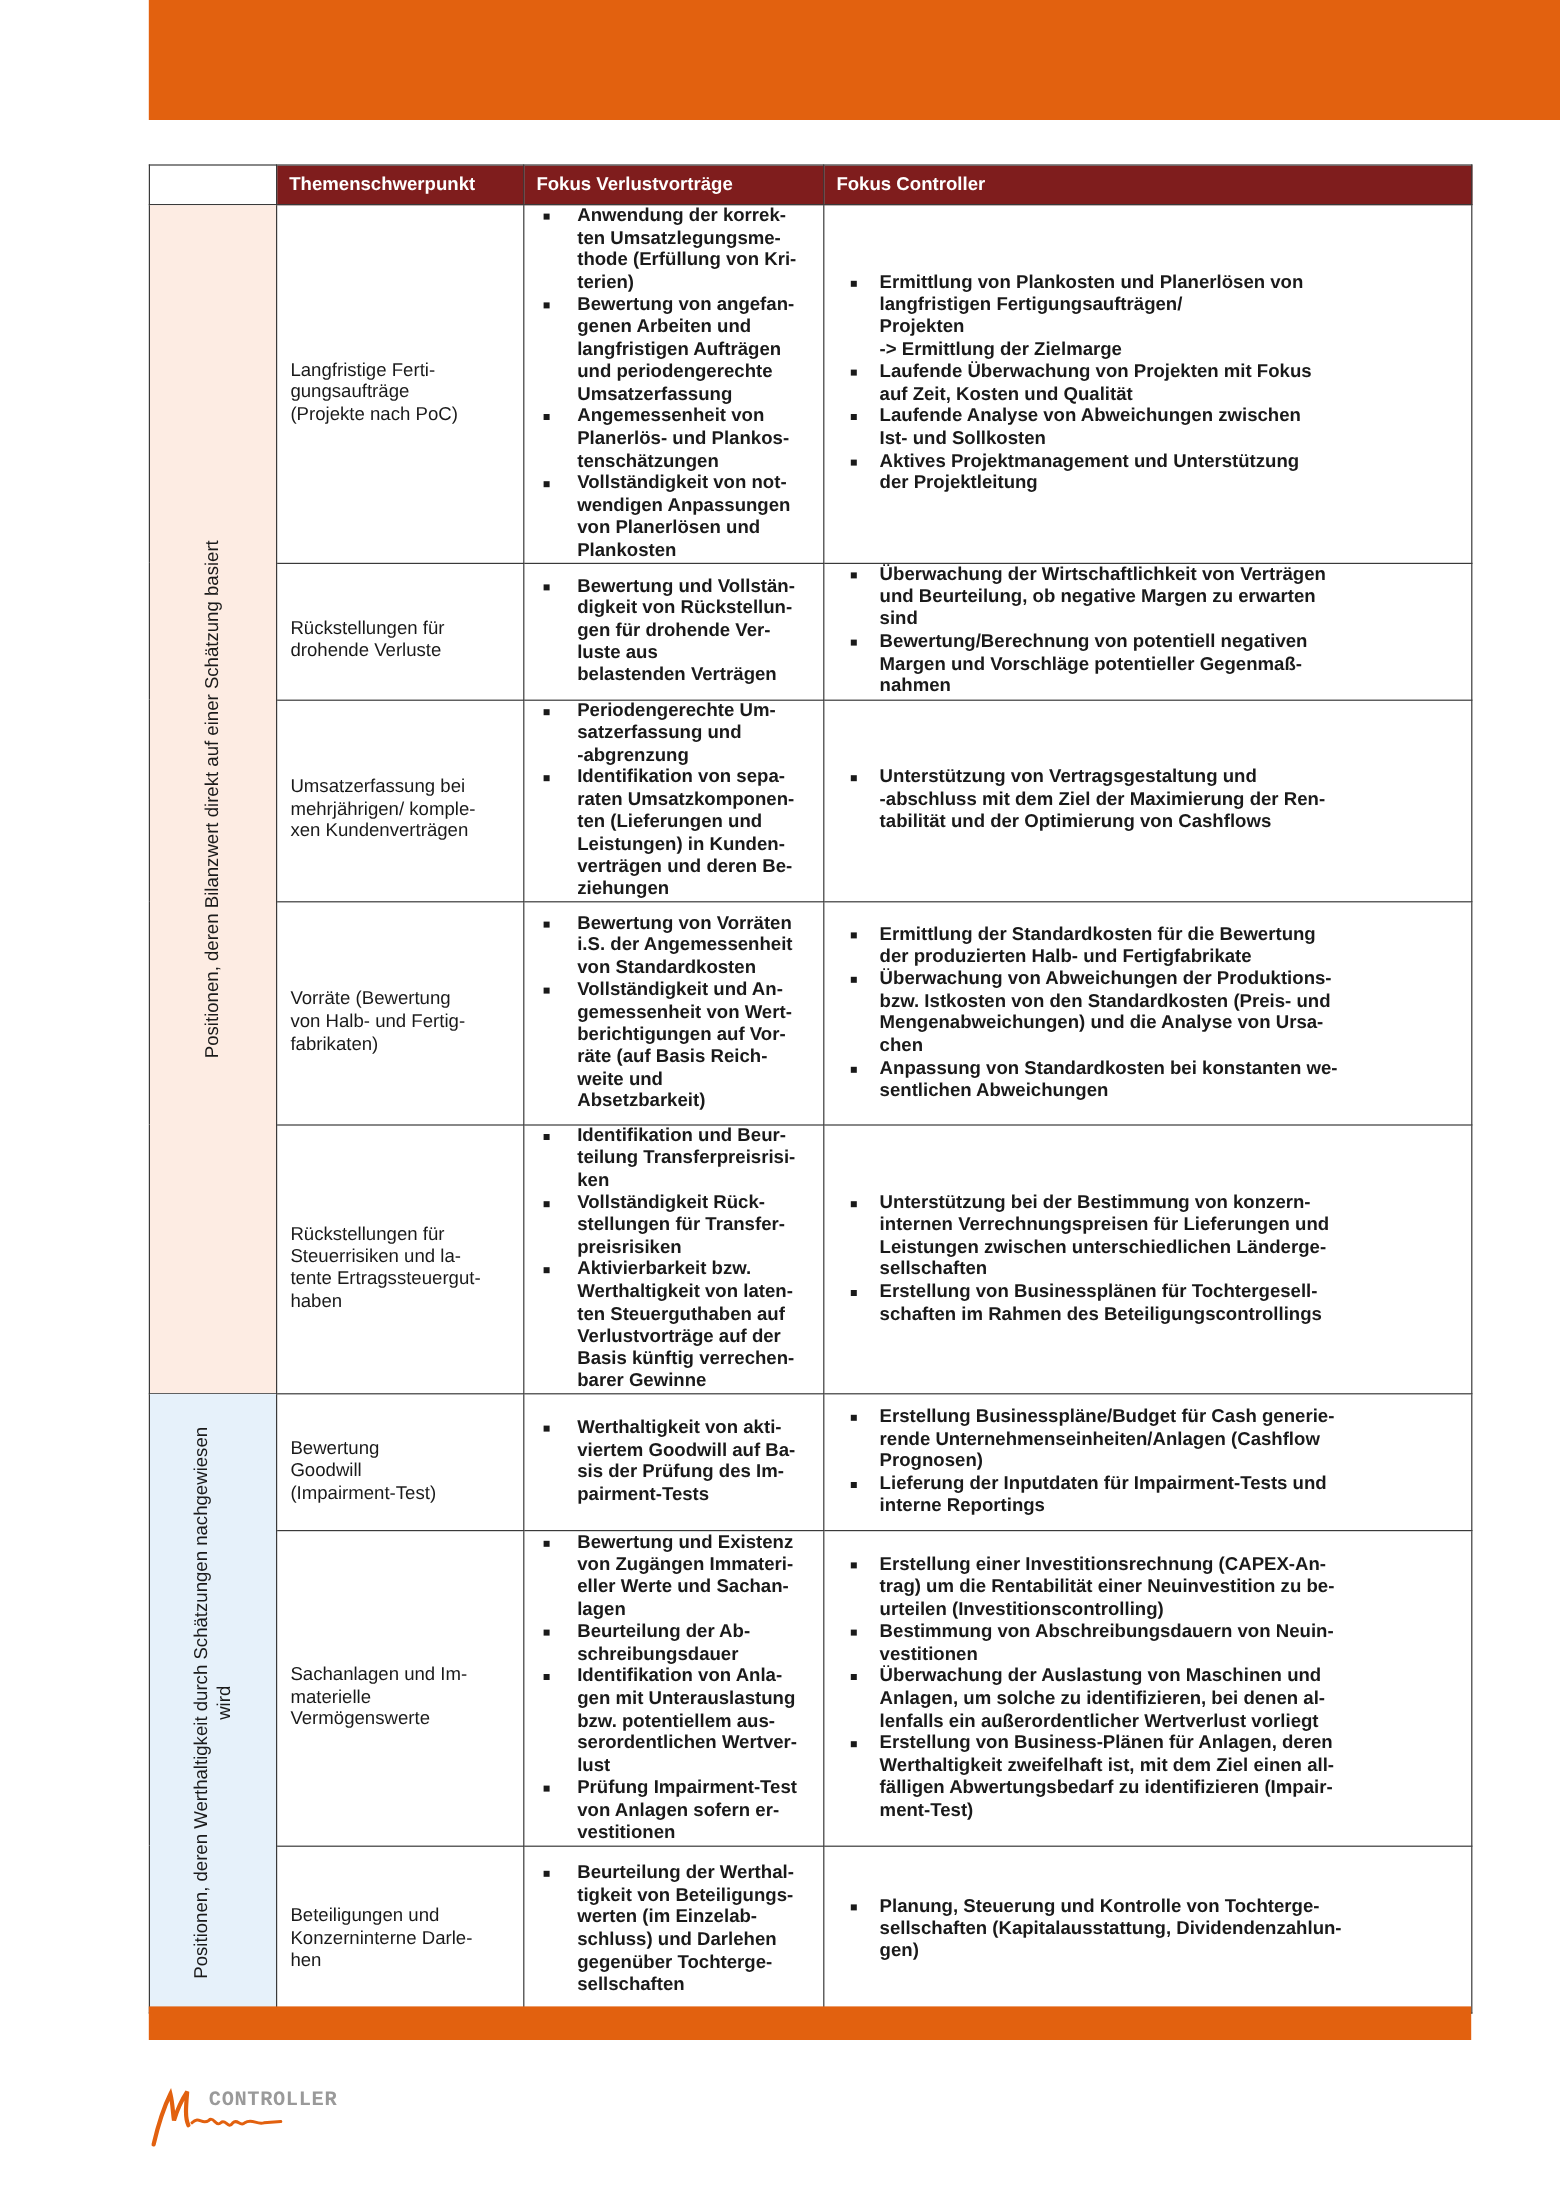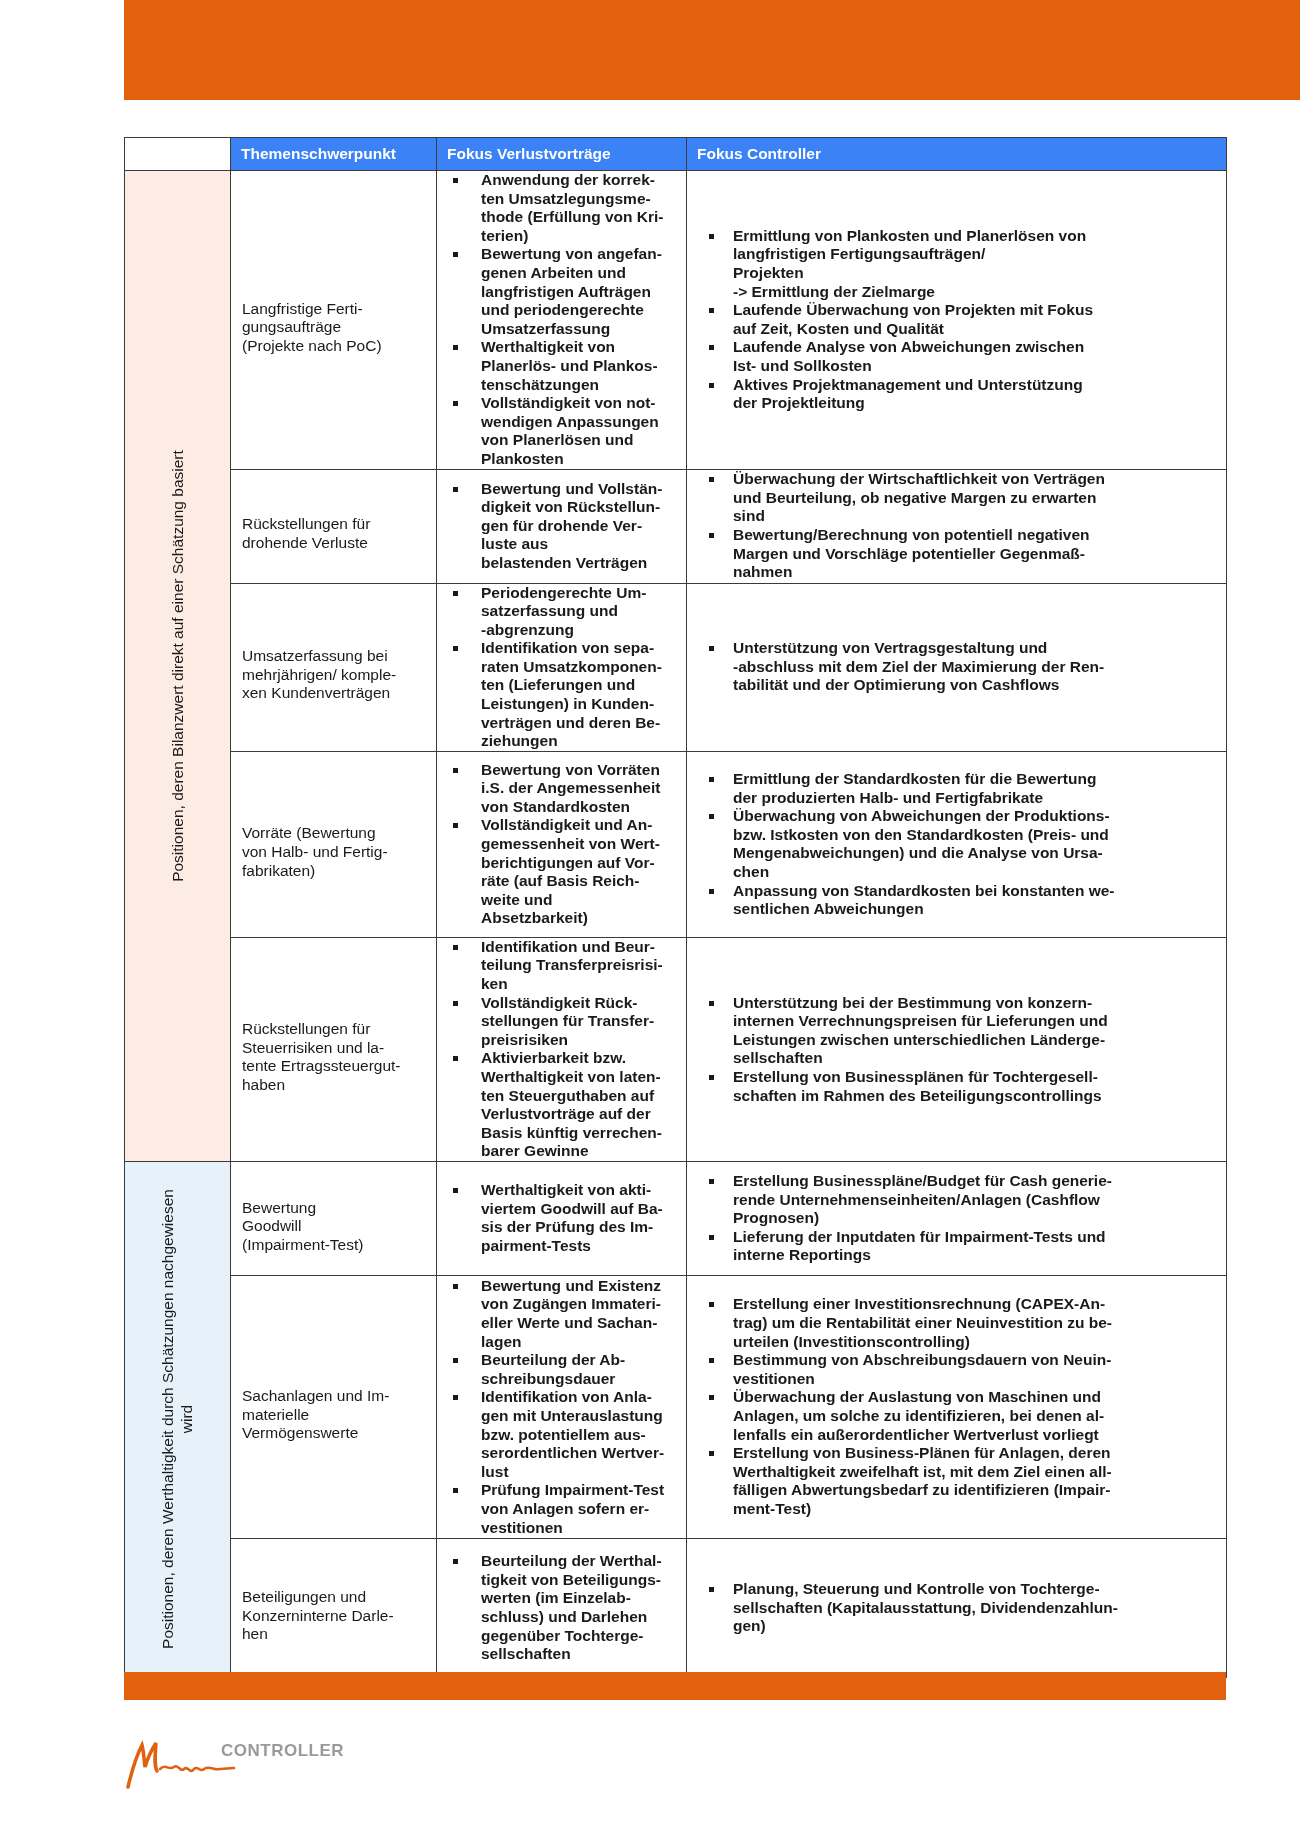--- a/index.html
+++ b/index.html
@@ -2,42 +2,42 @@
 <html><head>
 <meta charset="utf-8">
 <style>
   html, body { margin:0; padding:0; background:#ffffff; }
   body { width:1300px; height:1839px; position:relative; overflow:hidden;
          font-family:"Liberation Sans", sans-serif; color:#1a1a1a; }
   .top-band { position:absolute; left:124px; top:0; width:1176px; height:100px; background:#e2610f; }
   .table-wrap { position:absolute; left:124px; top:137px; width:1102px; }
   table { border-collapse:collapse; width:1102px; table-layout:fixed; }
   col.c0 { width:106px; } col.c1 { width:206px; } col.c2 { width:250px; } col.c3 { width:540px; }
-  th { background:#3b82f6; color:#ffffff; font-weight:bold; font-size:15.5px; text-align:left;
+  th { background:#7f1d1d; color:#ffffff; font-weight:bold; font-size:15.5px; text-align:left;
        padding:0 10px; height:32px; border:1px solid #3a3a3a; }
   th.blank { background:#ffffff; }
   td { border:1px solid #3a3a3a; vertical-align:middle; font-size:15.5px; line-height:18.6px; padding:0; }
   td.side { position:relative; text-align:center; }
   td.side.s1 { background:#fdece3; }
   td.side.s2 { background:#e6f1fa; }
   .side-label { position:absolute; left:50%; top:50%; transform:translate(-50%,-50%) rotate(-90deg);
                 white-space:normal; text-align:center; font-size:15.5px; line-height:18.6px; }
   td.topic { padding:16px 10px 0 11px; }
   td.topic span { display:block; white-space:pre-line; }
   td.aud, td.ctl { padding:0 10px 0 10px; }
   td.ctl { padding-left:20px; }
   ul { list-style:none; margin:0; padding:0; }
   li { position:relative; padding-left:34px; white-space:pre-line;font-weight:bold; }
   li::before { content:""; position:absolute; left:6px; top:7px; width:5px; height:5px; background:#1a1a1a; }
   td.ctl li { padding-left:26px; }
   td.ctl li::before { left:2px; }
   .bottom-band { position:absolute; left:124px; top:1672px; width:1102px; height:28px; background:#e2610f; }
   .logo { position:absolute; left:124px; top:1735px; width:160px; height:60px; }
-  .logo-word { position:absolute; left:50px; top:6px; font-family:Liberation Sans, sans-serif;
-               font-weight:bold; font-size:17px; color:#9a9a9a; letter-spacing:0.5px;margin-left:47px; }
+  .logo-word { position:absolute; left:50px; top:6px; font-family:Liberation Mono, monospace;
+               font-weight:bold; font-size:17px; color:#9a9a9a; letter-spacing:0.5px; }
 </style>
 </head>
 <body>
 
 <div class="top-band"></div>
 
 <div class="table-wrap">
   <table>
     <colgroup>
         <col class="c0">
@@ -67,21 +67,21 @@
             <ul>
               <li>Anwendung der korrek-
 ten Umsatzlegungsme-
 thode (Erfüllung von Kri-
 terien)</li>
               <li>Bewertung von angefan-
 genen Arbeiten und
 langfristigen Aufträgen
 und periodengerechte
 Umsatzerfassung</li>
-              <li>Werthaltigkeit von
+              <li>Angemessenheit von
 Planerlös- und Plankos-
 tenschätzungen</li>
               <li>Vollständigkeit von not-
 wendigen Anpassungen
 von Planerlösen und
 Plankosten</li>
             </ul>
           </td>
           <td class="ctl">
             <ul>

